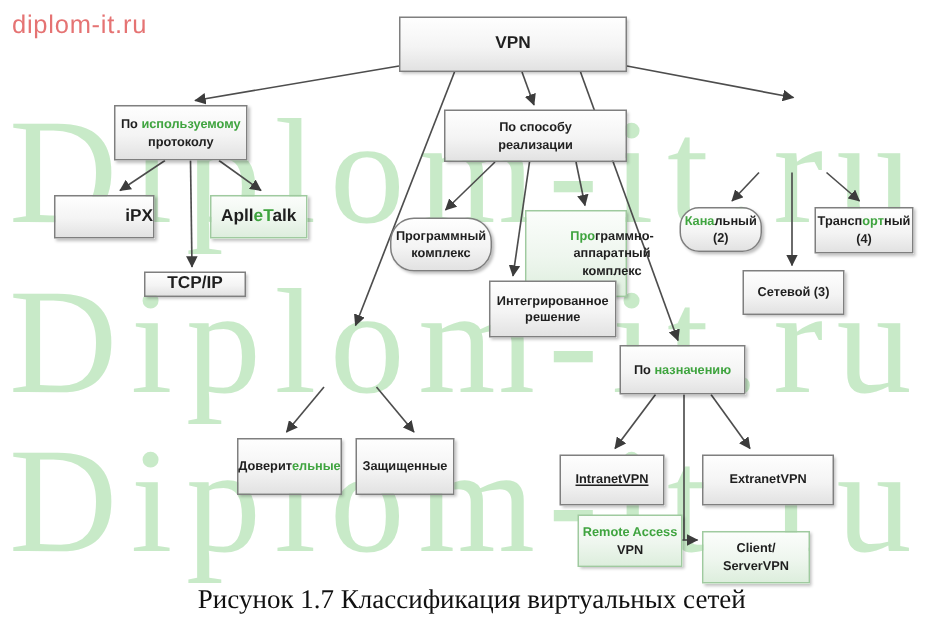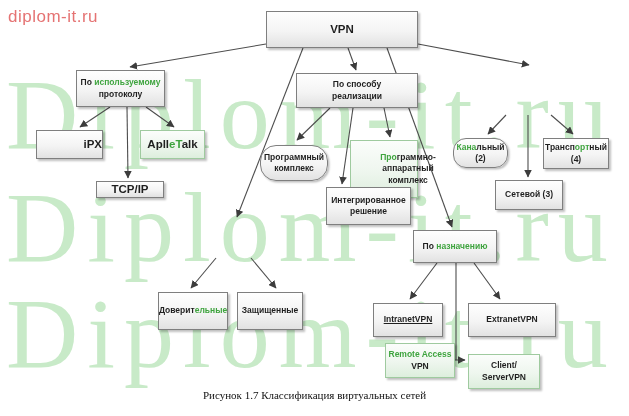--- a/index.html
+++ b/index.html
@@ -28,21 +28,21 @@
     box-shadow:1.5px 1.5px 2px rgba(0,0,0,0.25);
     display:flex; align-items:center; justify-content:center; text-align:center;
     font-weight:bold; font-size:8.5px; line-height:1.3; color:#1f1f1f;
   }
   .node.gb{ border-color:#9fca9f; background:linear-gradient(180deg,#fbfdfb 0%,#eef6ee 55%,#ddeedd 100%); }
   .node.big{ font-size:11.5px; }
   .g{ color:#3fa43f; }
   
   .caption{
     position:absolute; left:0; right:0; top:389px; z-index:4; text-align:center;
-    font-family:"Liberation Serif",serif; font-size:11px; color:#111;
+    font-family:"Liberation Serif",serif; font-size:18px; color:#111;
   }
 </style>
 </head>
 <body>
 
 <div id="canvas">
 
   <div class="wm-row" style="top:65px">Diplom-it.ru</div>
   <div class="wm-row" style="top:178px">Diplom-it.ru</div>
   <div class="wm-row" style="top:284px">Diplom-it.ru</div>

